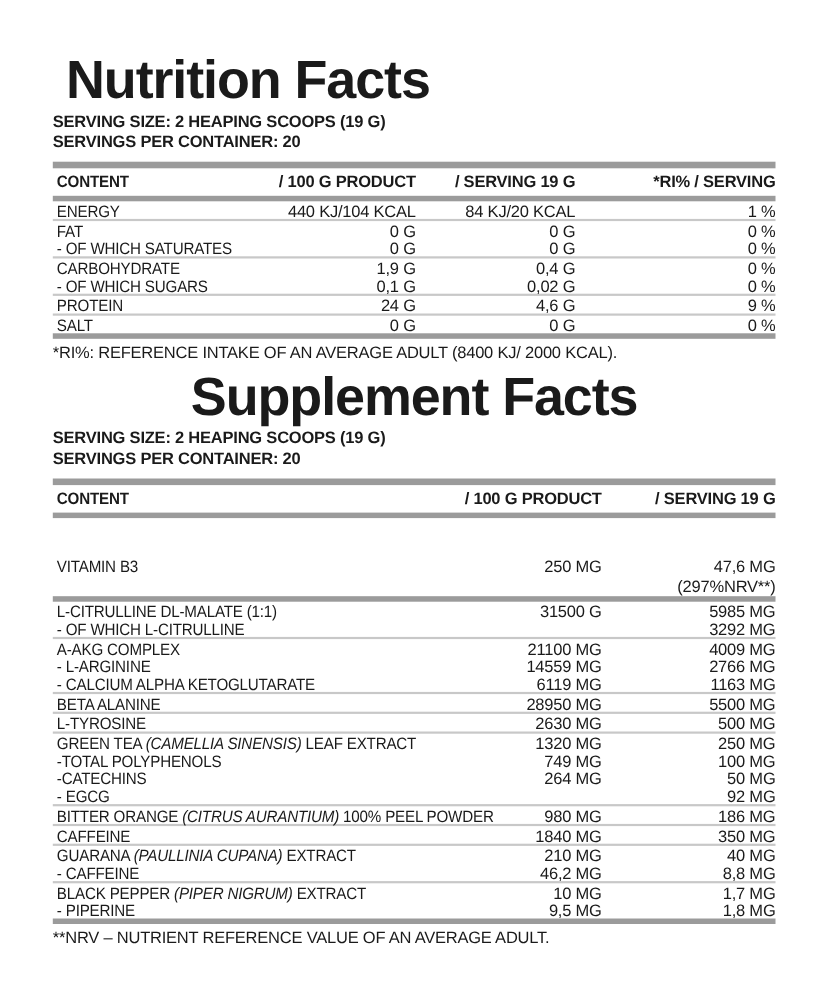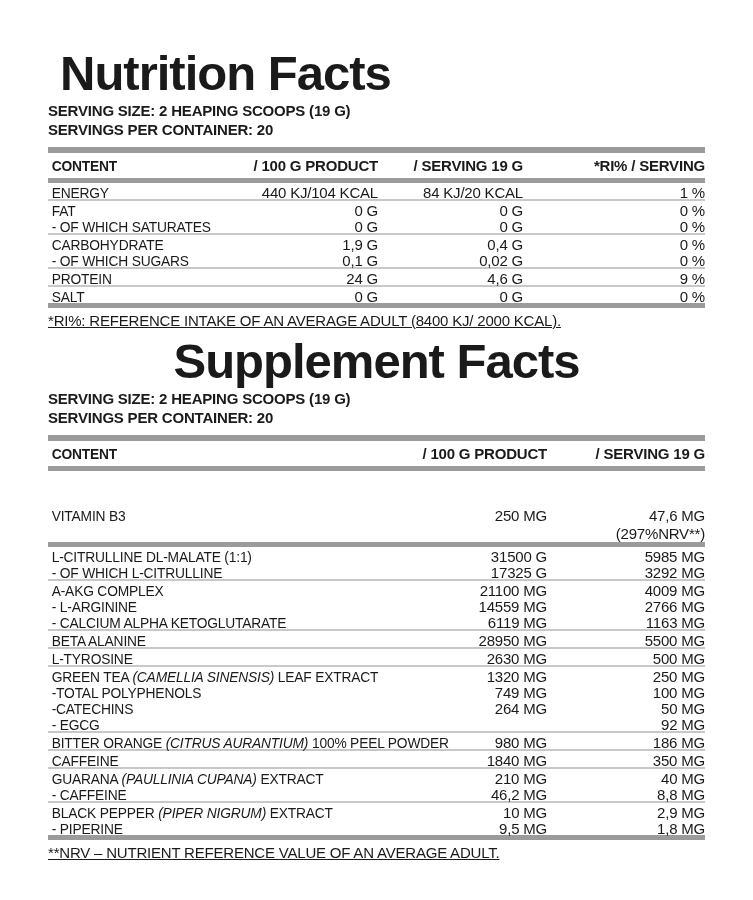--- a/index.html
+++ b/index.html
@@ -84,21 +84,20 @@
     display: block;
     font-size: 15px;
     line-height: 16px;
   }
   .footnote {
     margin-top: 3px;
     font-size: 15px;
     line-height: 19px;
     letter-spacing: -0.2px;
     white-space: nowrap;
-    text-decoration: underline;
   }
   .it { font-style: italic; }
 </style>
 </head>
 <body>
 
 <div class="sheet">
 
   <section>
     <h1 class="big-title t-nutrition">Nutrition Facts</h1>
@@ -187,21 +186,20 @@
           <div class="c-val serving">47,6 MG<span class="note">(297%NRV**)</span></div>
         </div>
         <div class="bar"></div>
         <div class="trow">
           <div class="c-label"><span>L-CITRULLINE DL-MALATE (1:1)</span></div>
           <div class="c-val per100">31500 G</div>
           <div class="c-val serving">5985 MG</div>
         </div>
         <div class="trow">
           <div class="c-label"><span>- OF WHICH L-CITRULLINE</span></div>
-          <div class="c-val per100">17325 G</div>
           <div class="c-val serving">3292 MG</div>
         </div>
         <div class="thin-line"></div>
         <div class="trow">
           <div class="c-label"><span>A-AKG COMPLEX</span></div>
           <div class="c-val per100">21100 MG</div>
           <div class="c-val serving">4009 MG</div>
         </div>
         <div class="trow">
           <div class="c-label"><span>- L-ARGININE</span></div>
@@ -265,21 +263,21 @@
         </div>
         <div class="trow">
           <div class="c-label"><span>- CAFFEINE</span></div>
           <div class="c-val per100">46,2 MG</div>
           <div class="c-val serving">8,8 MG</div>
         </div>
         <div class="thin-line"></div>
         <div class="trow">
           <div class="c-label"><span>BLACK PEPPER </span><span class="it">(PIPER NIGRUM)</span><span> EXTRACT</span></div>
           <div class="c-val per100">10 MG</div>
-          <div class="c-val serving">2,9 MG</div>
+          <div class="c-val serving">1,7 MG</div>
         </div>
         <div class="trow">
           <div class="c-label"><span>- PIPERINE</span></div>
           <div class="c-val per100">9,5 MG</div>
           <div class="c-val serving">1,8 MG</div>
         </div>
       </div>
 
     <div class="bar"></div>
     <div class="footnote">**NRV – NUTRIENT REFERENCE VALUE OF AN AVERAGE ADULT.</div>

